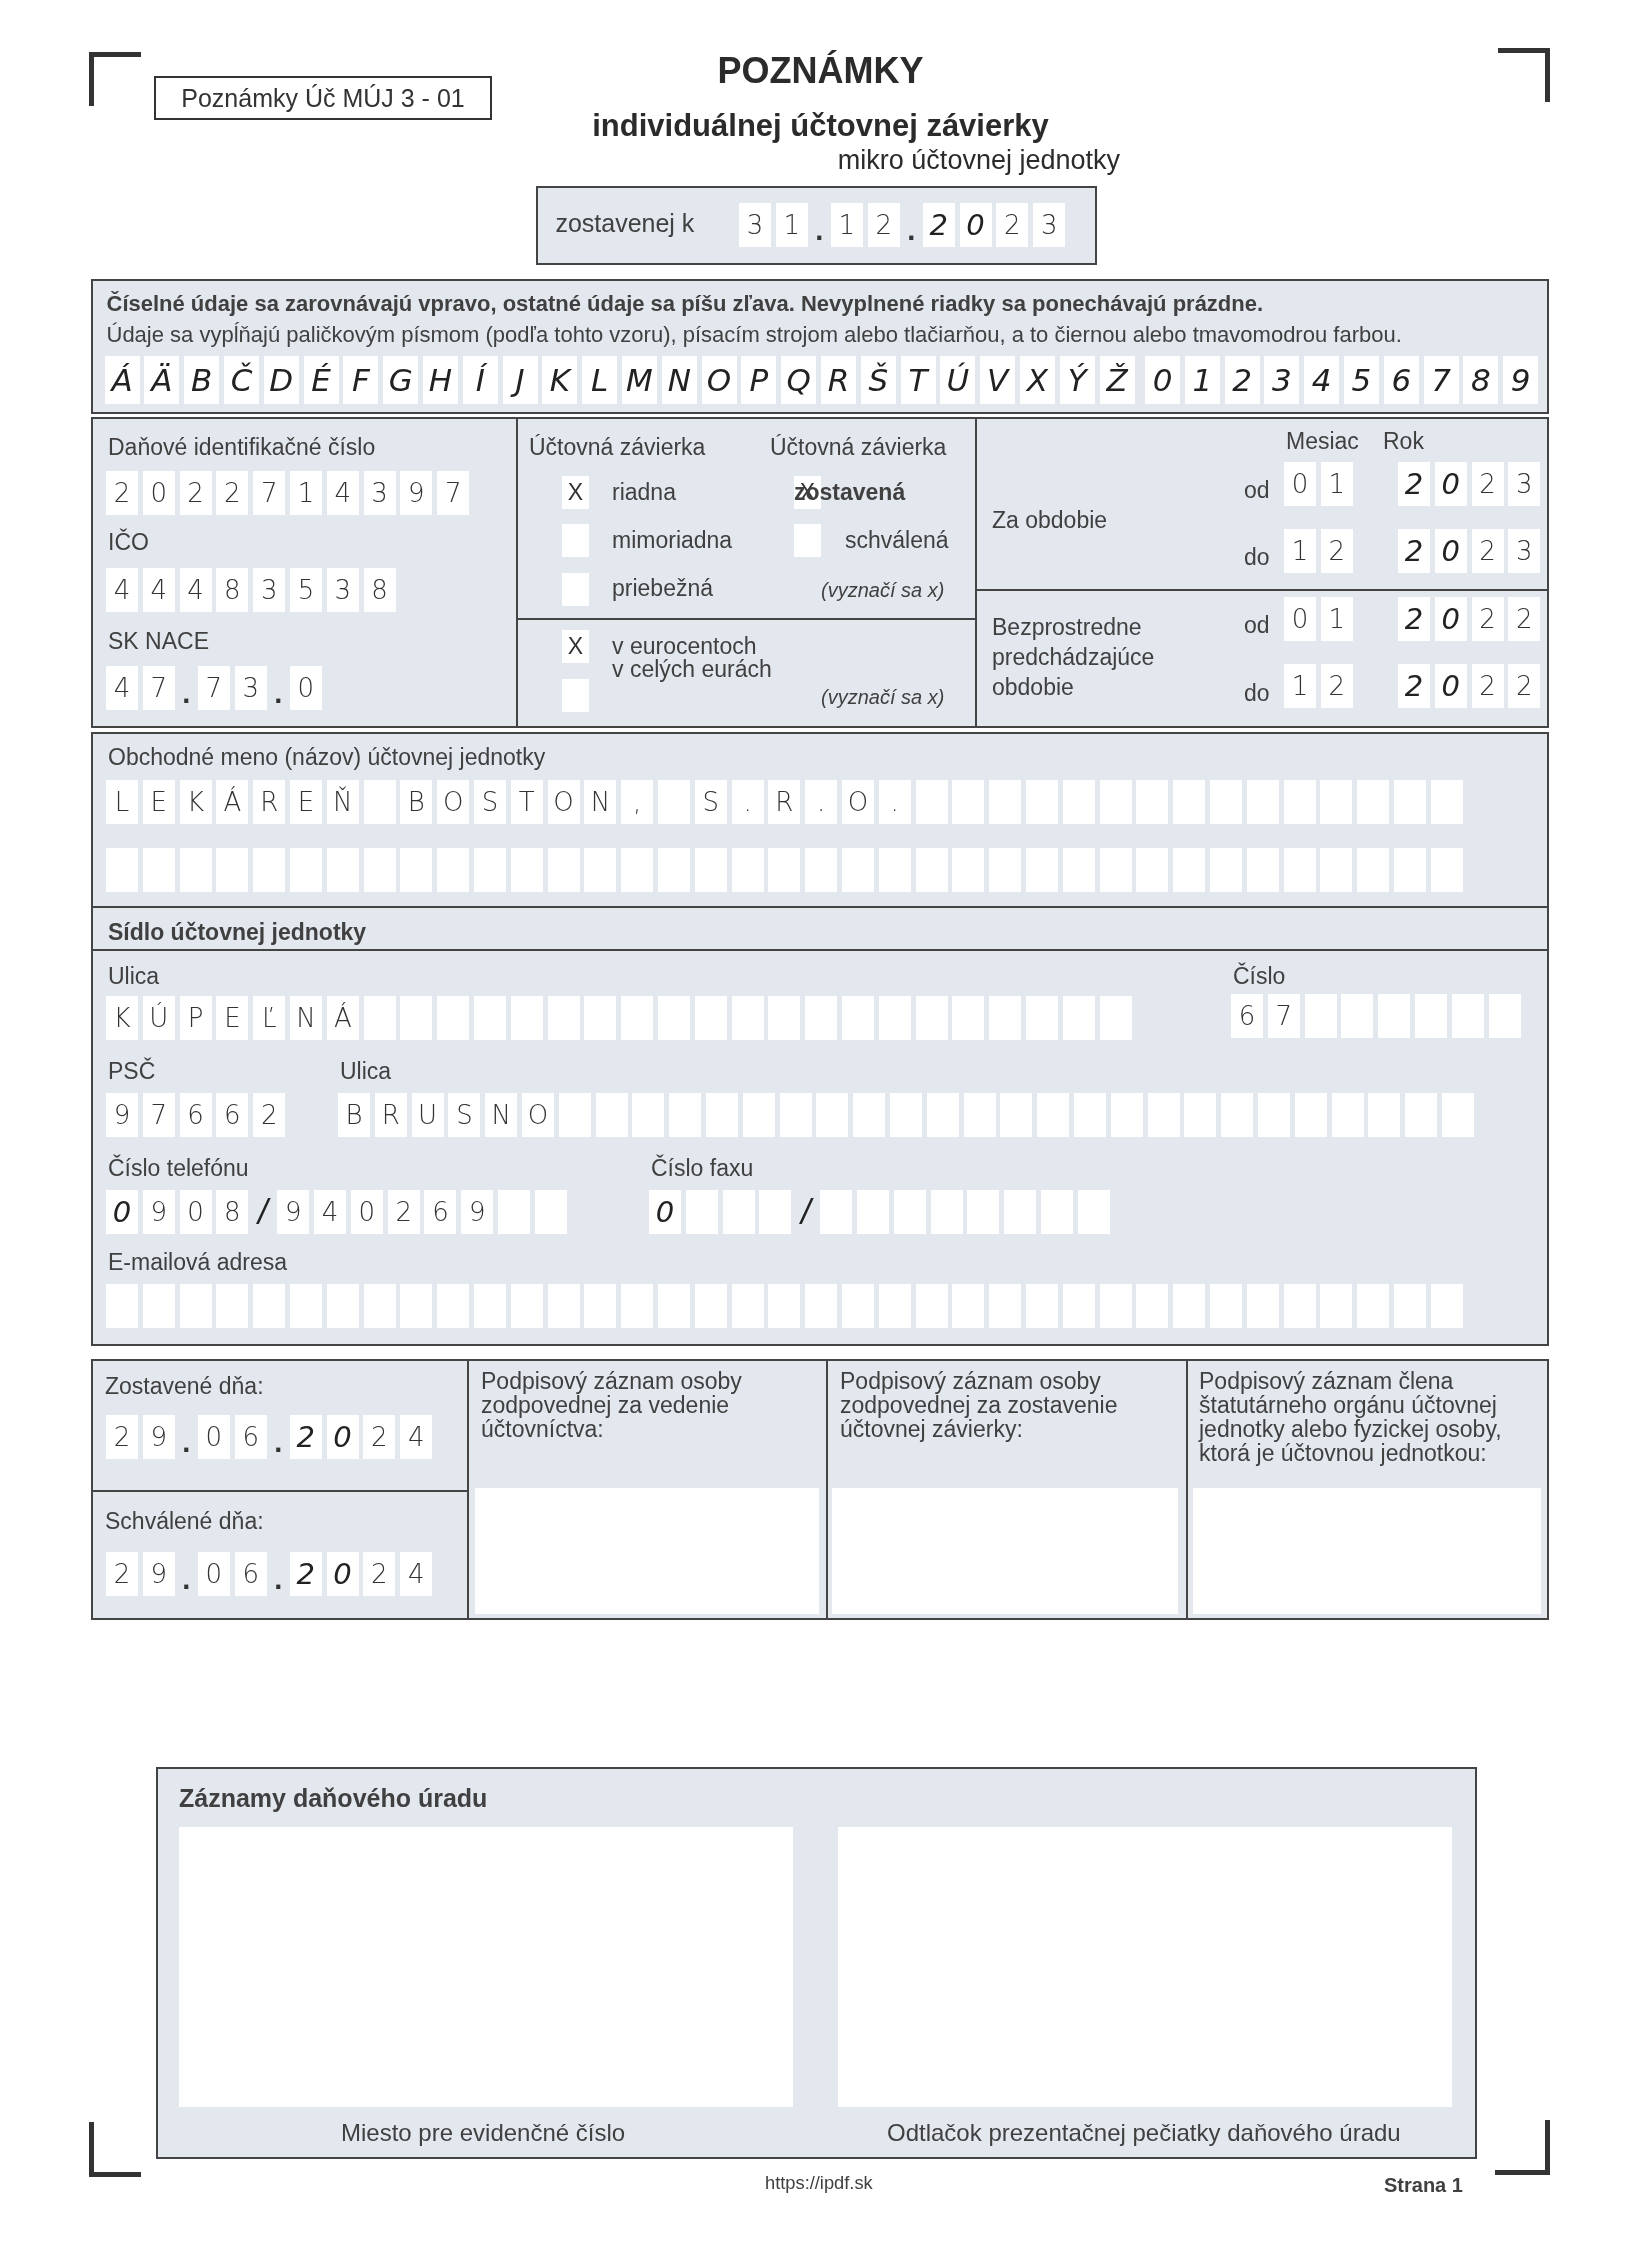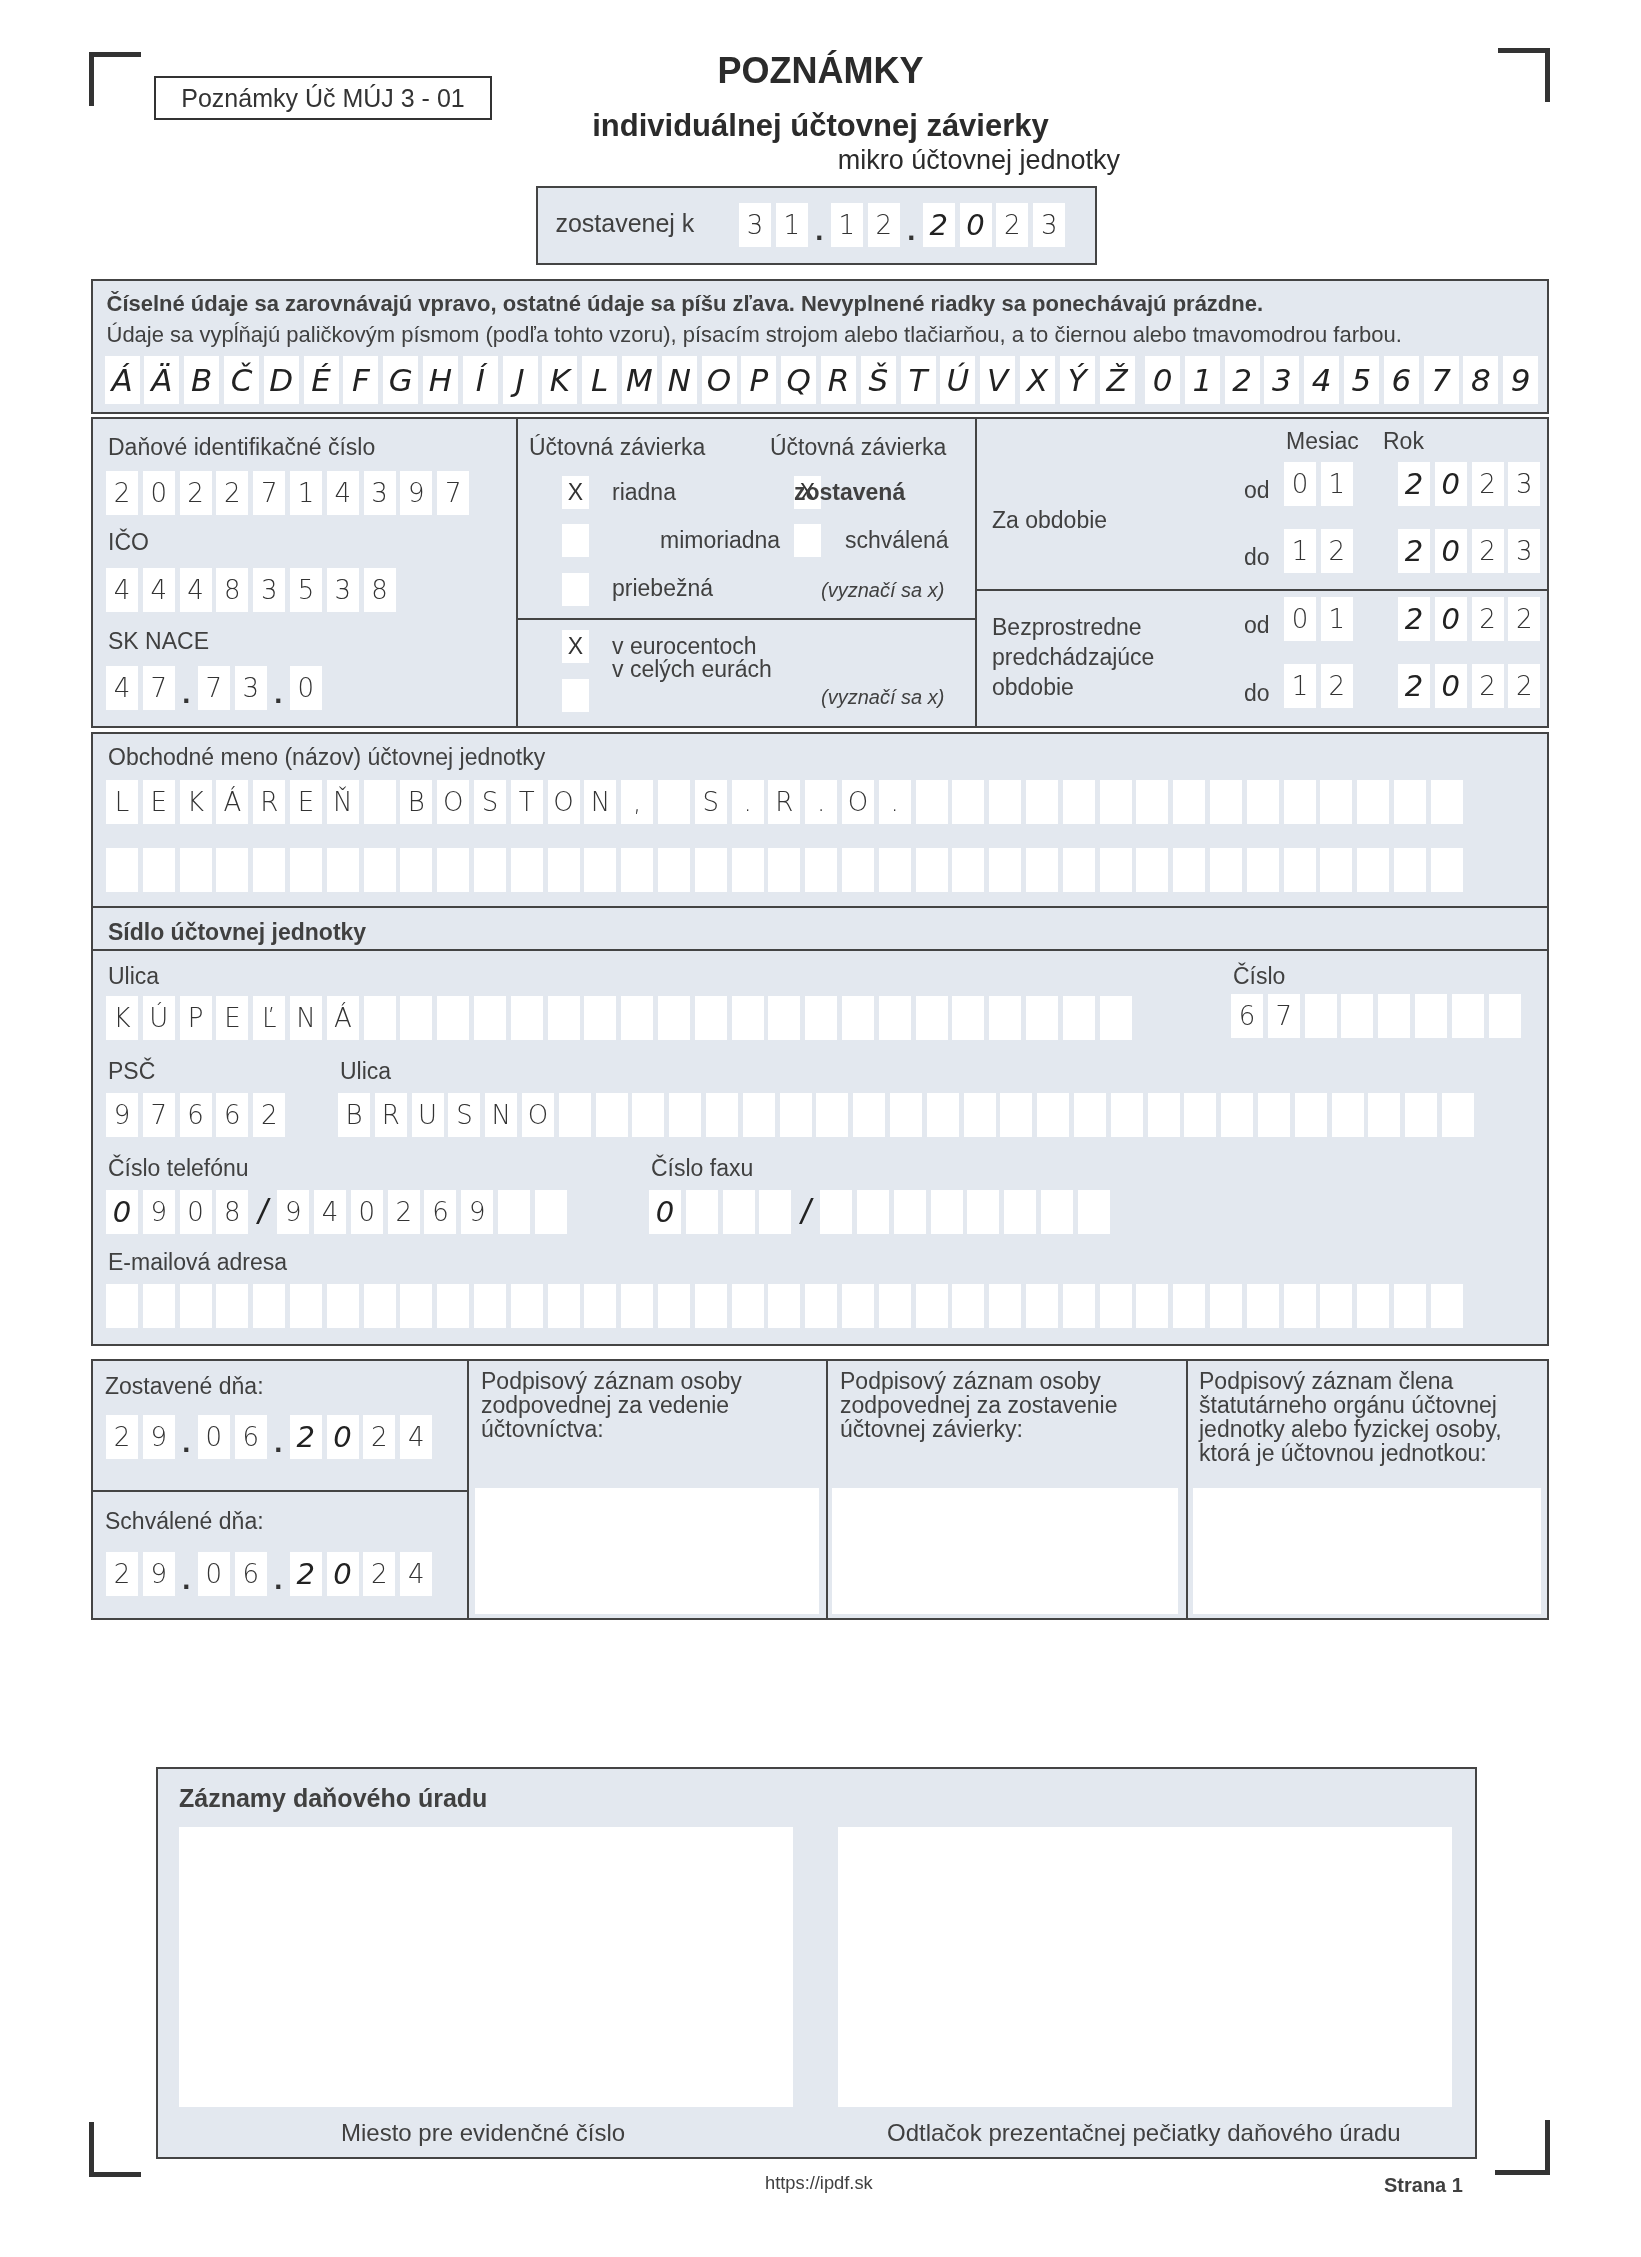--- a/index.html
+++ b/index.html
@@ -144,21 +144,21 @@
     <div class="sep">.</div>
     <div class="box">0</div>
   </div>
 
 <span class="lbl" style="left:529px;top:434px;">Účtovná závierka</span>
 <span class="lbl" style="left:770px;top:434px;">Účtovná závierka</span>
 
 <div class="chk" style="left:562px;top:476px;">X</div>
 <span class="lbl" style="left:612px;top:479px;">riadna</span>
 <div class="chk" style="left:562px;top:524px;"></div>
-<span class="lbl" style="left:612px;top:527px;margin-left:48px;">mimoriadna</span>
+<span class="lbl" style="left:612px;top:527px;">mimoriadna</span>
 <div class="chk" style="left:562px;top:573px;"></div>
 <span class="lbl" style="left:612px;top:575px;">priebežná</span>
 
 <div class="chk" style="left:794px;top:476px;">X</div>
 <span class="lbl" style="left:794px;top:479px;font-weight:bold;">zostavená</span>
 <div class="chk" style="left:794px;top:524px;"></div>
 <span class="lbl" style="left:845px;top:527px;">schválená</span>
 <span class="lbl" style="left:821px;top:579px;font-style:italic;font-size:20px;">(vyznačí sa x)</span>
 
 <div class="chk" style="left:562px;top:630px;">X</div>

